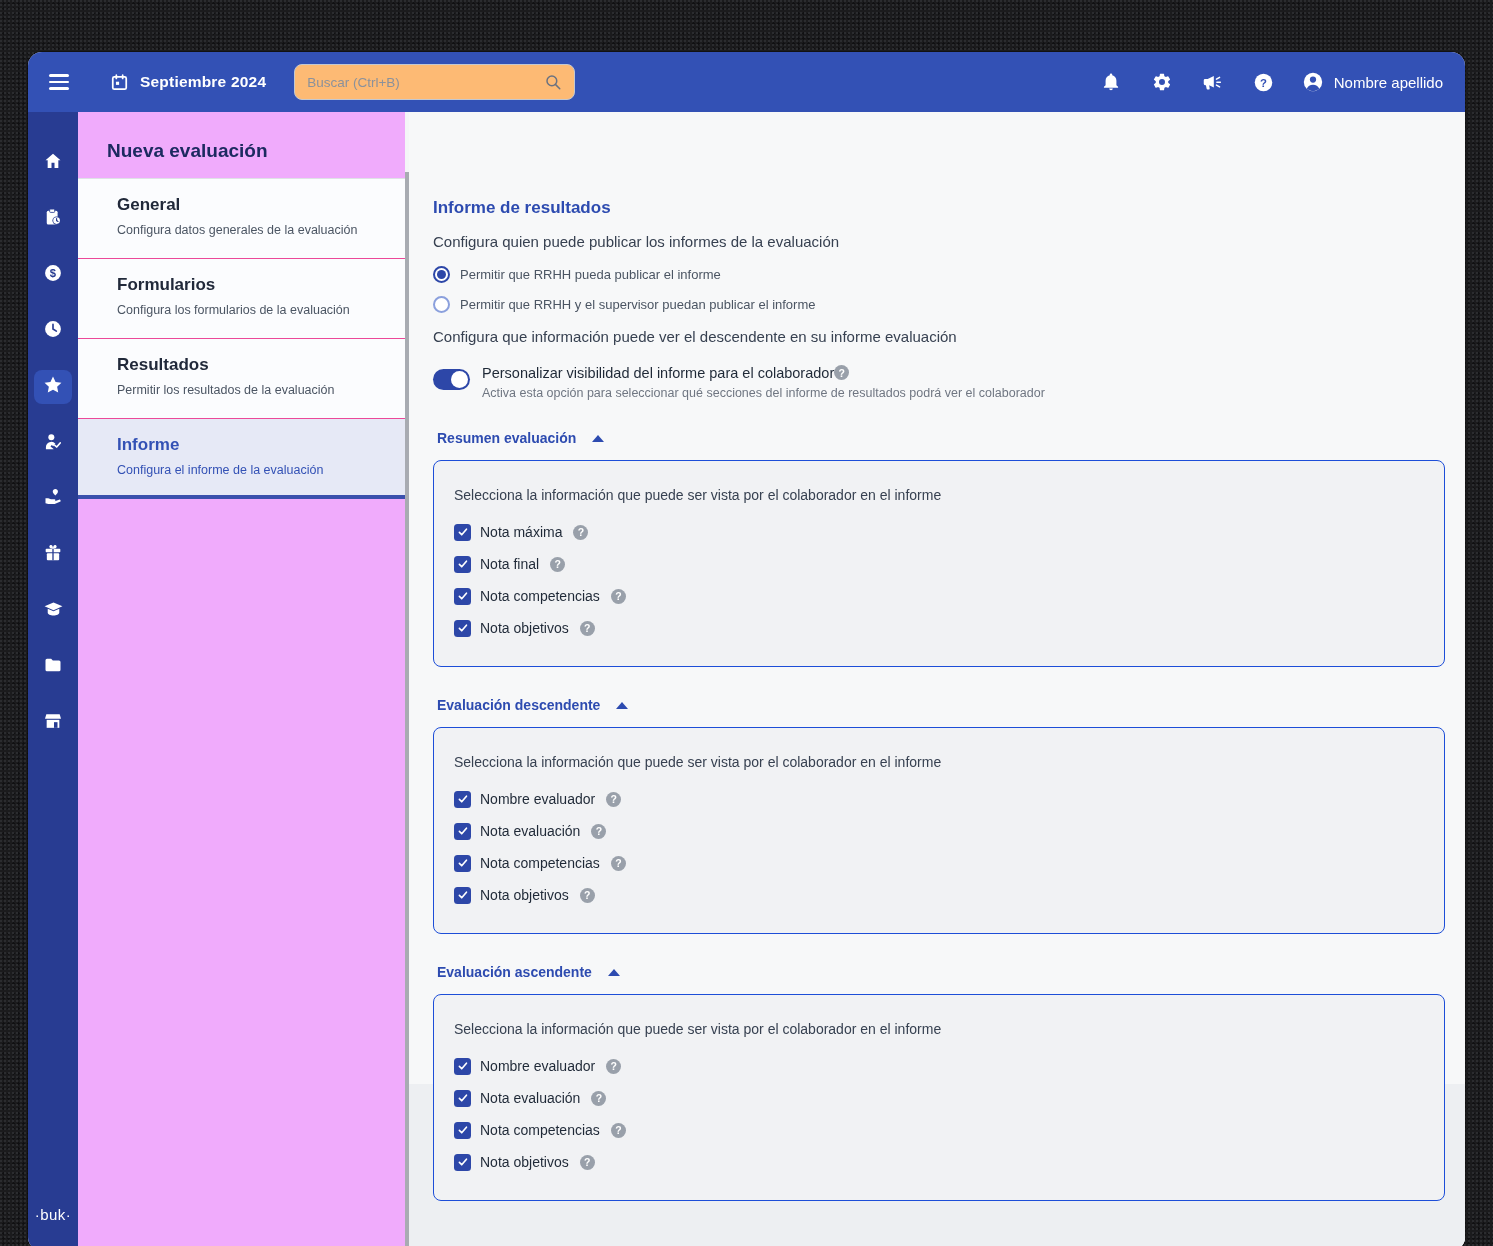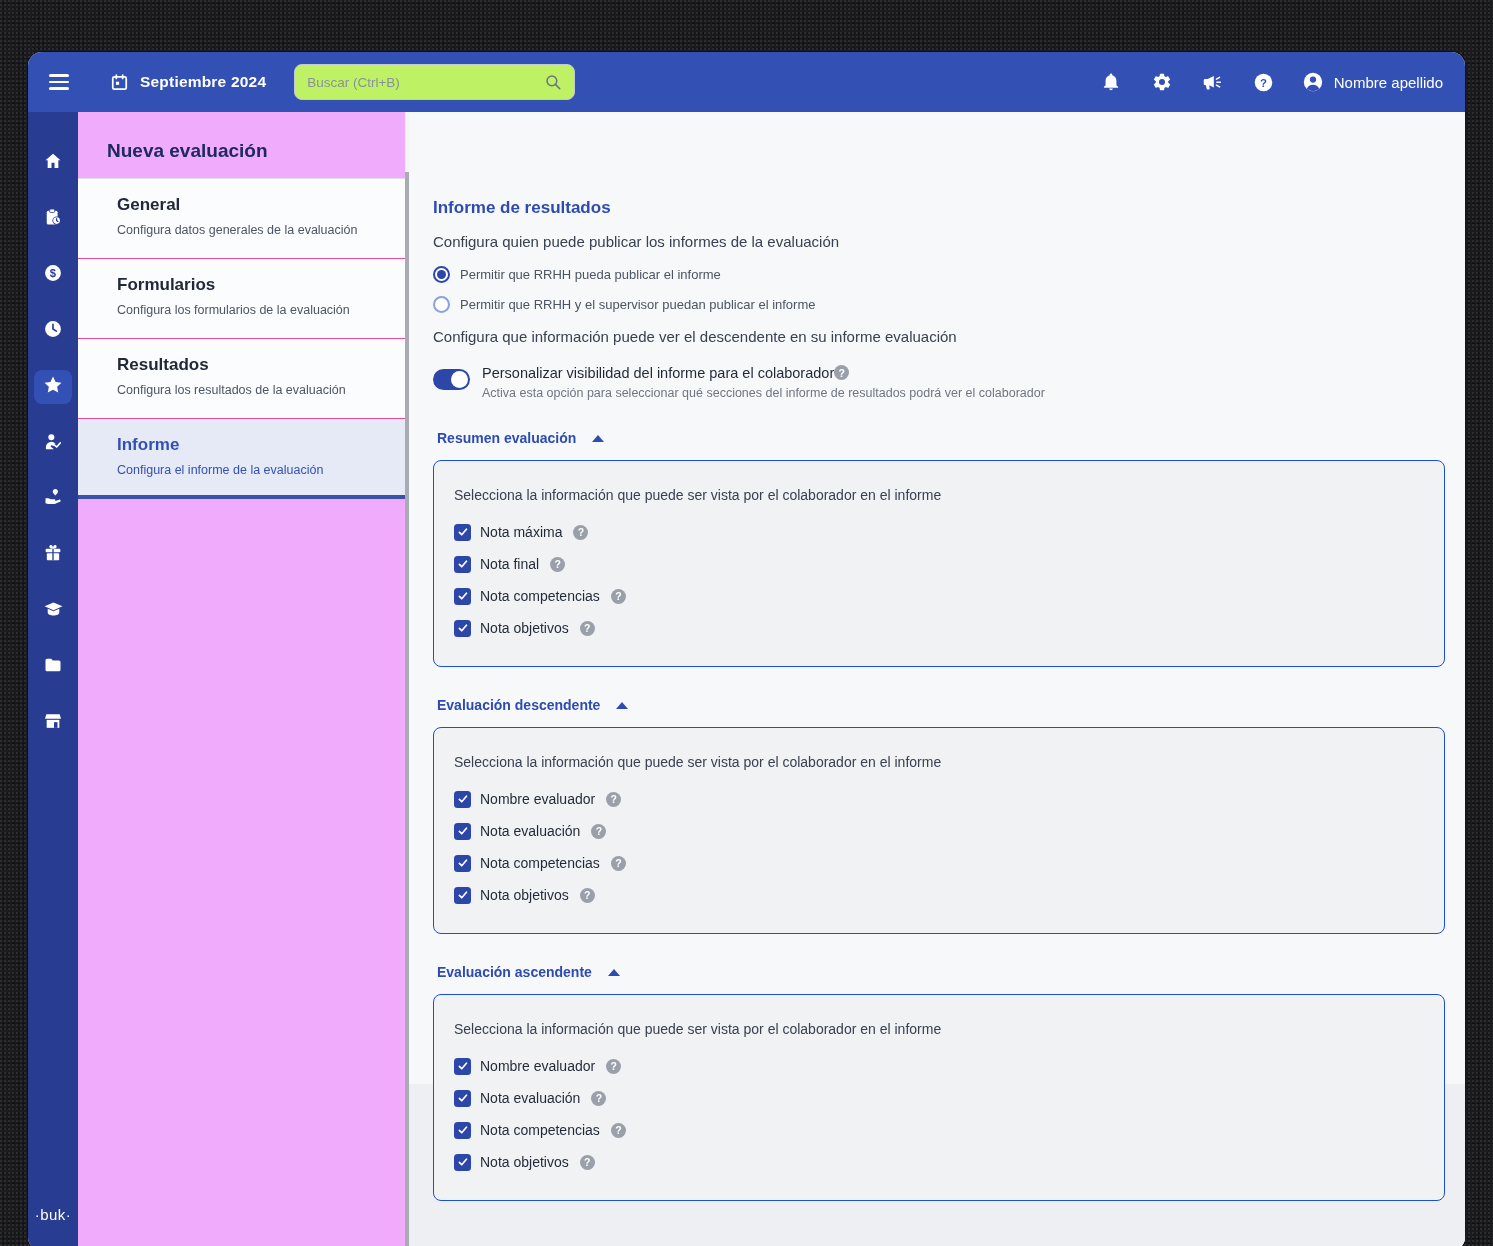--- a/index.html
+++ b/index.html
@@ -23,21 +23,21 @@
   
   .topbar{
     height:60px; flex:0 0 60px; background:#3351b5; color:#fff;
     display:flex; align-items:center; padding:0 22px 0 21px;
   }
   .hamburger{ width:20px; display:flex; flex-direction:column; gap:4px; cursor:pointer; }
   .hamburger span{ display:block; height:2.4px; border-radius:2px; background:#fff; }
   .date-group{ display:flex; align-items:center; gap:10px; margin-left:39px; }
   .date-label{ font-size:15.5px; font-weight:bold; letter-spacing:.2px; }
   .searchbox{
-    margin-left:28px; width:281px; height:36px; background:#bef264; border:1px solid #c3c8d1;
+    margin-left:28px; width:281px; height:36px; background:#fdba74; border:1px solid #c3c8d1;
     border-radius:8px; display:flex; align-items:center; padding:0 10px 0 12px;
   }
   .searchbox input{
     border:none; outline:none; flex:1; font-size:13.5px; color:#374151;
     font-family:"Liberation Sans", sans-serif; background:transparent;
   }
   .searchbox input::placeholder{ color:#8b919b; }
   .topbar-spacer{ flex:1; }
   .topbar-actions{ display:flex; align-items:center; gap:29px; margin-right:27px; }
   .tb-icon{ width:22px; height:22px; display:flex; align-items:center; justify-content:center; cursor:pointer; }
@@ -248,21 +248,21 @@
           <div class="nav-item">
             <div class="nav-label">General</div>
             <div class="nav-desc">Configura datos generales de la evaluación</div>
           </div>
           <div class="nav-item">
             <div class="nav-label">Formularios</div>
             <div class="nav-desc">Configura los formularios de la evaluación</div>
           </div>
           <div class="nav-item">
             <div class="nav-label">Resultados</div>
-            <div class="nav-desc">Configura los resultados de la evaluación</div>
+            <div class="nav-desc">Permitir los resultados de la evaluación</div>
           </div>
           <div class="nav-item active">
             <div class="nav-label">Informe</div>
             <div class="nav-desc">Configura el informe de la evaluación</div>
           </div>
         </div>
     </div>
 
     <div class="divider-col"></div>
 

